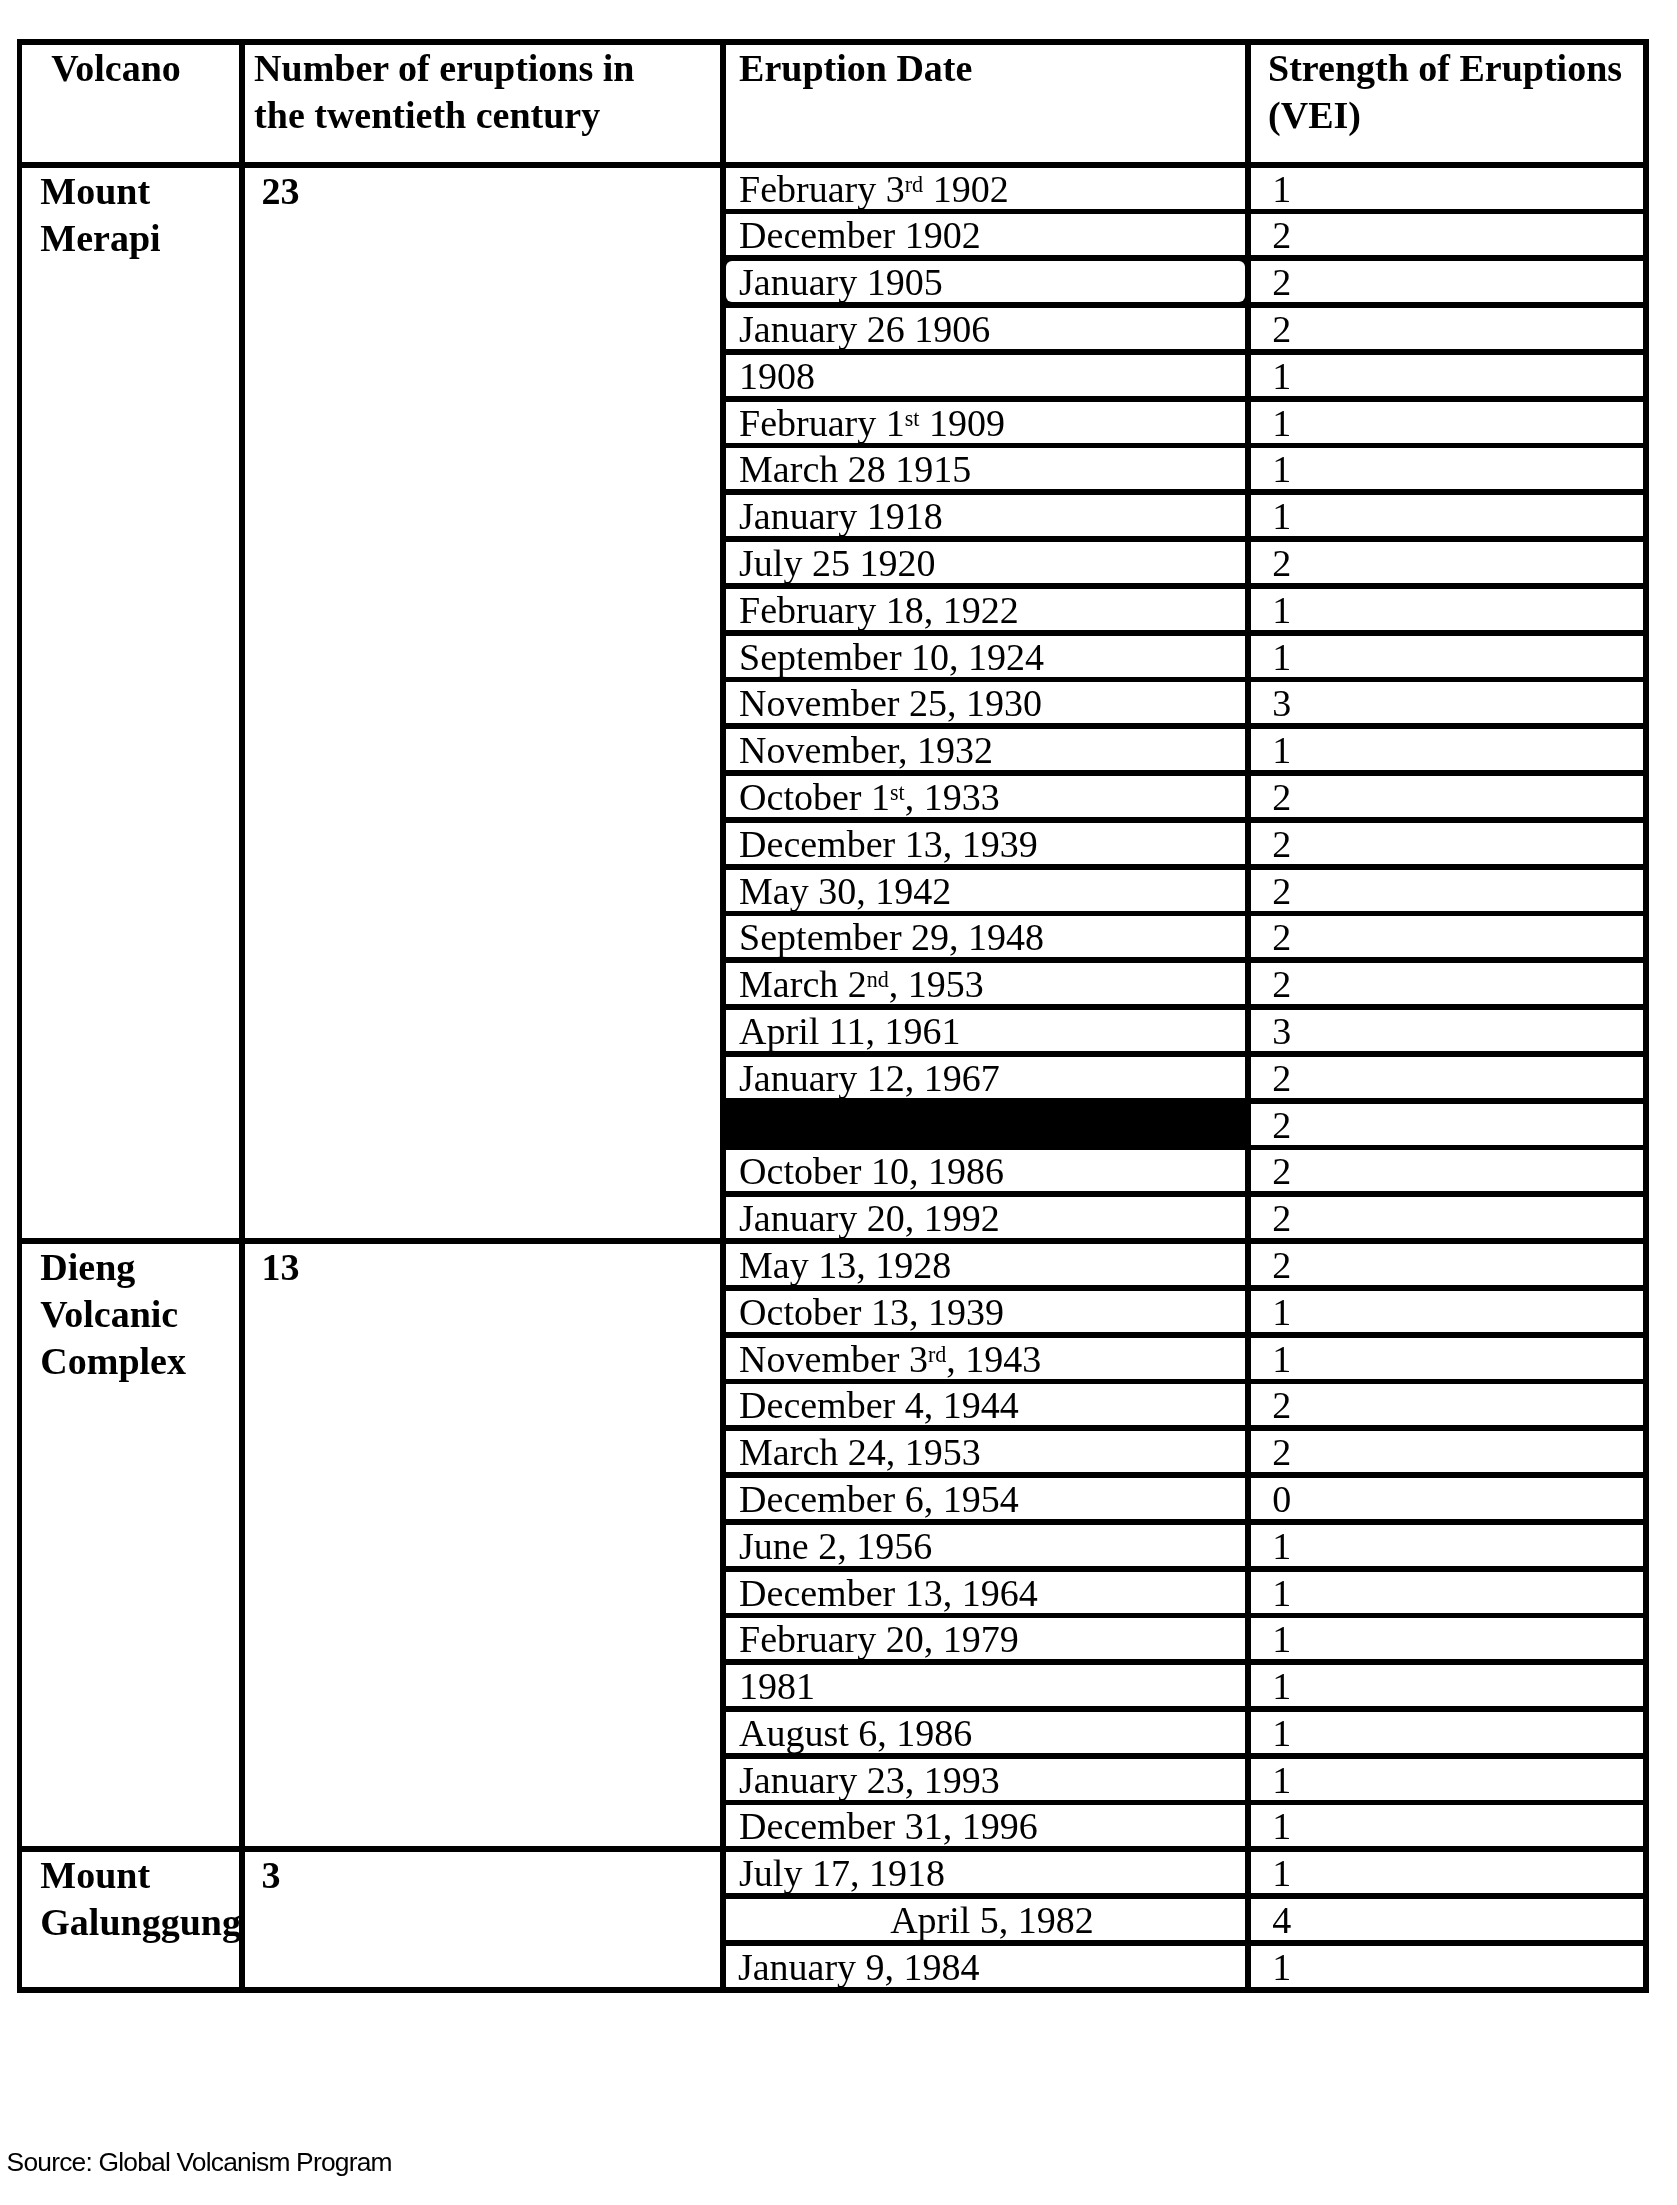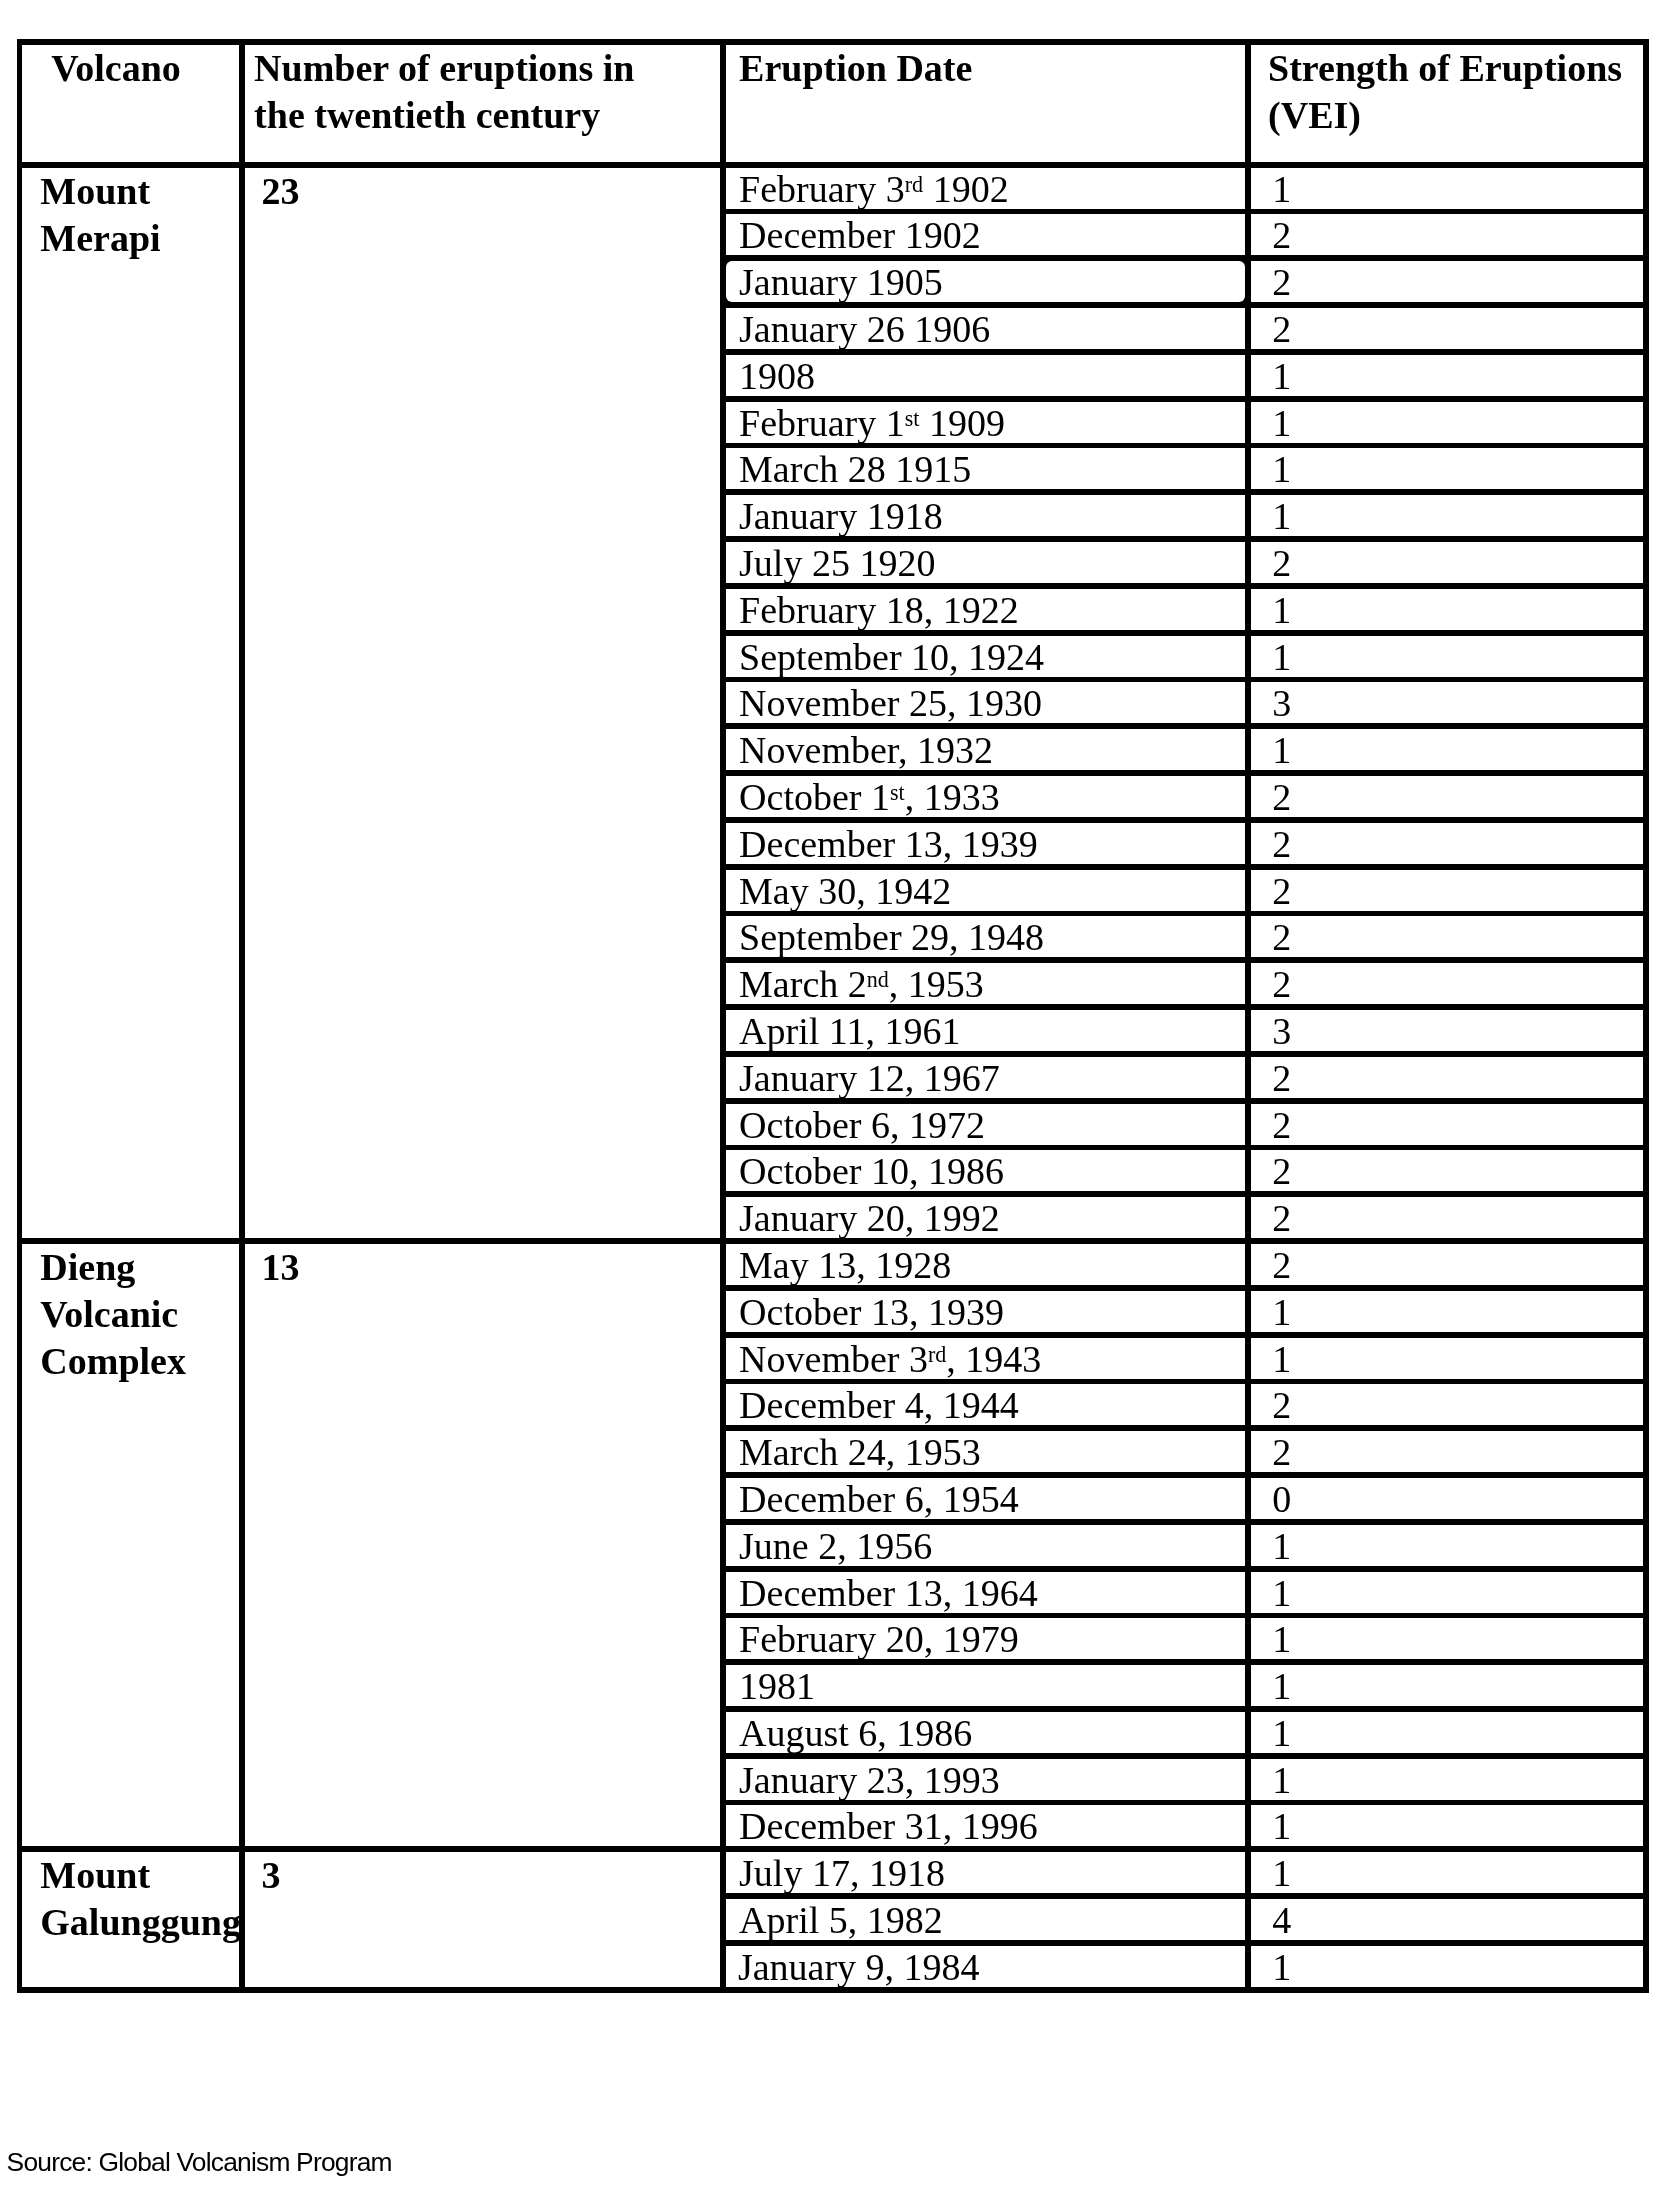--- a/index.html
+++ b/index.html
@@ -113,21 +113,20 @@
       <div class="cell td c3" style="grid-area: 17 / 3;">May 30, 1942</div>
       <div class="cell td c4" style="grid-area: 17 / 4;">2</div>
       <div class="cell td c3" style="grid-area: 18 / 3;">September 29, 1948</div>
       <div class="cell td c4" style="grid-area: 18 / 4;">2</div>
       <div class="cell td c3" style="grid-area: 19 / 3;">March 2<sup>nd</sup>, 1953</div>
       <div class="cell td c4" style="grid-area: 19 / 4;">2</div>
       <div class="cell td c3" style="grid-area: 20 / 3;">April 11, 1961</div>
       <div class="cell td c4" style="grid-area: 20 / 4;">3</div>
       <div class="cell td c3" style="grid-area: 21 / 3;">January 12, 1967</div>
       <div class="cell td c4" style="grid-area: 21 / 4;">2</div>
-      <div class="cell td c3" style="grid-area: 22 / 3;">October 6, 1972</div>
       <div class="cell td c4" style="grid-area: 22 / 4;">2</div>
       <div class="cell td c3" style="grid-area: 23 / 3;">October 10, 1986</div>
       <div class="cell td c4" style="grid-area: 23 / 4;">2</div>
       <div class="cell td c3" style="grid-area: 24 / 3;">January 20, 1992</div>
       <div class="cell td c4" style="grid-area: 24 / 4;">2</div>
       <div class="cell td span-cell c1" style="grid-area: 25 / 1 / span 13;">Dieng
 Volcanic
 Complex</div>
       <div class="cell td span-cell c2" style="grid-area: 25 / 2 / span 13;">13</div>
       <div class="cell td c3" style="grid-area: 25 / 3;">May 13, 1928</div>
@@ -154,20 +153,20 @@
       <div class="cell td c4" style="grid-area: 35 / 4;">1</div>
       <div class="cell td c3" style="grid-area: 36 / 3;">January 23, 1993</div>
       <div class="cell td c4" style="grid-area: 36 / 4;">1</div>
       <div class="cell td c3" style="grid-area: 37 / 3;">December 31, 1996</div>
       <div class="cell td c4" style="grid-area: 37 / 4;">1</div>
       <div class="cell td span-cell c1" style="grid-area: 38 / 1 / span 3;">Mount
 Galunggung</div>
       <div class="cell td span-cell c2" style="grid-area: 38 / 2 / span 3;">3</div>
       <div class="cell td c3" style="grid-area: 38 / 3;">July 17, 1918</div>
       <div class="cell td c4" style="grid-area: 38 / 4;">1</div>
-      <div class="cell td c3" style="grid-area: 39 / 3;">April 5, 1982</div>
+      <div class="cell td c3" style="grid-area: 39 / 3; text-align: center;">April 5, 1982</div>
       <div class="cell td c4" style="grid-area: 39 / 4;">4</div>
       <div class="cell td c3" style="grid-area: 40 / 3; padding-left: 12px;">January 9, 1984</div>
       <div class="cell td c4" style="grid-area: 40 / 4;">1</div>
     </div>
   <div class="source">Source: Global Volcanism Program</div>
 </div>
 
 
 </body></html>

